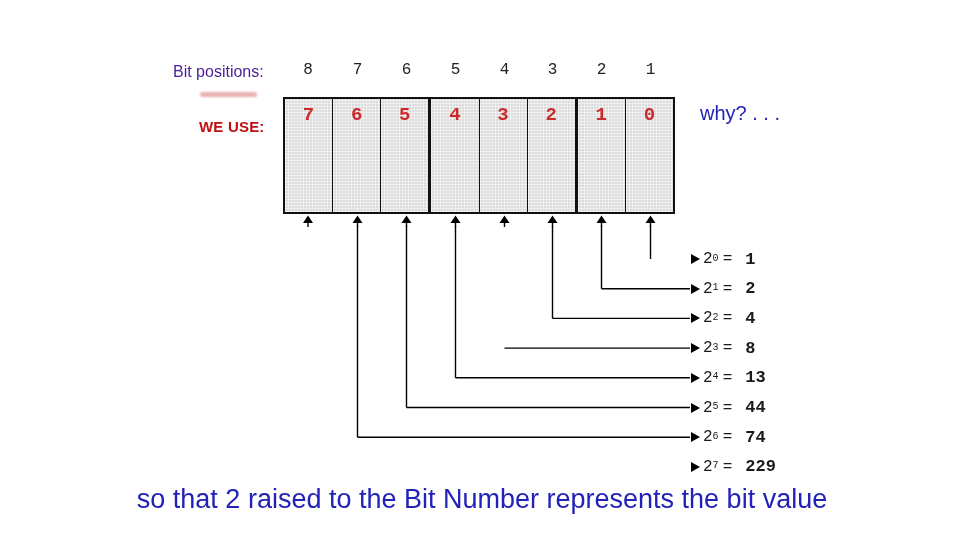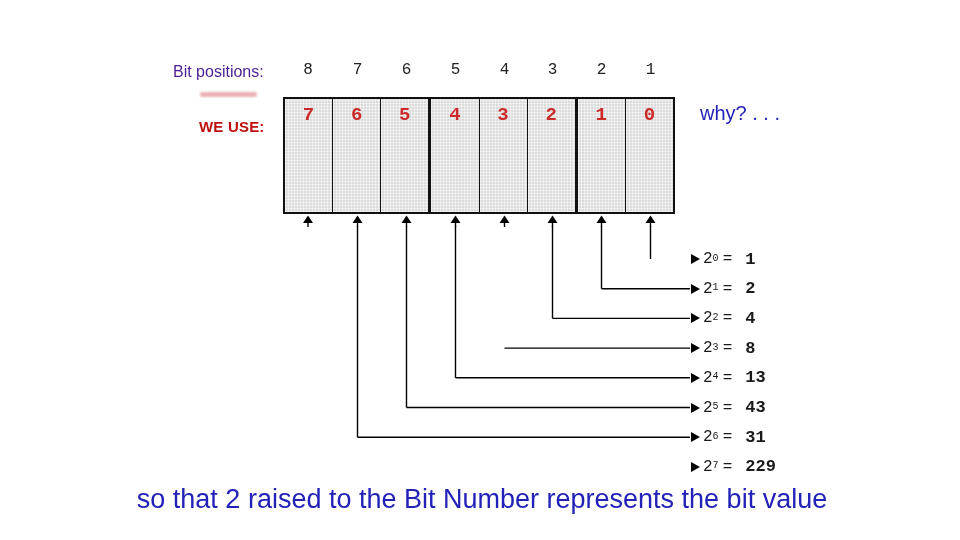--- a/index.html
+++ b/index.html
@@ -164,28 +164,28 @@
         <span class="pow-base">2</span>
         <sup class="pow-exp">4</sup>
         <span class="pow-eq">=</span>
         <span class="pow-val">13</span>
       </div>
       <div class="pow-row" style="top: 395.5px;">
         <span class="right-arrow"></span>
         <span class="pow-base">2</span>
         <sup class="pow-exp">5</sup>
         <span class="pow-eq">=</span>
-        <span class="pow-val">43</span>
+        <span class="pow-val">44</span>
       </div>
       <div class="pow-row" style="top: 425.2px;">
         <span class="right-arrow"></span>
         <span class="pow-base">2</span>
         <sup class="pow-exp">6</sup>
         <span class="pow-eq">=</span>
-        <span class="pow-val">31</span>
+        <span class="pow-val">74</span>
       </div>
       <div class="pow-row" style="top: 454.9px;">
         <span class="right-arrow"></span>
         <span class="pow-base">2</span>
         <sup class="pow-exp">7</sup>
         <span class="pow-eq">=</span>
         <span class="pow-val">229</span>
       </div>
     </div>
 

